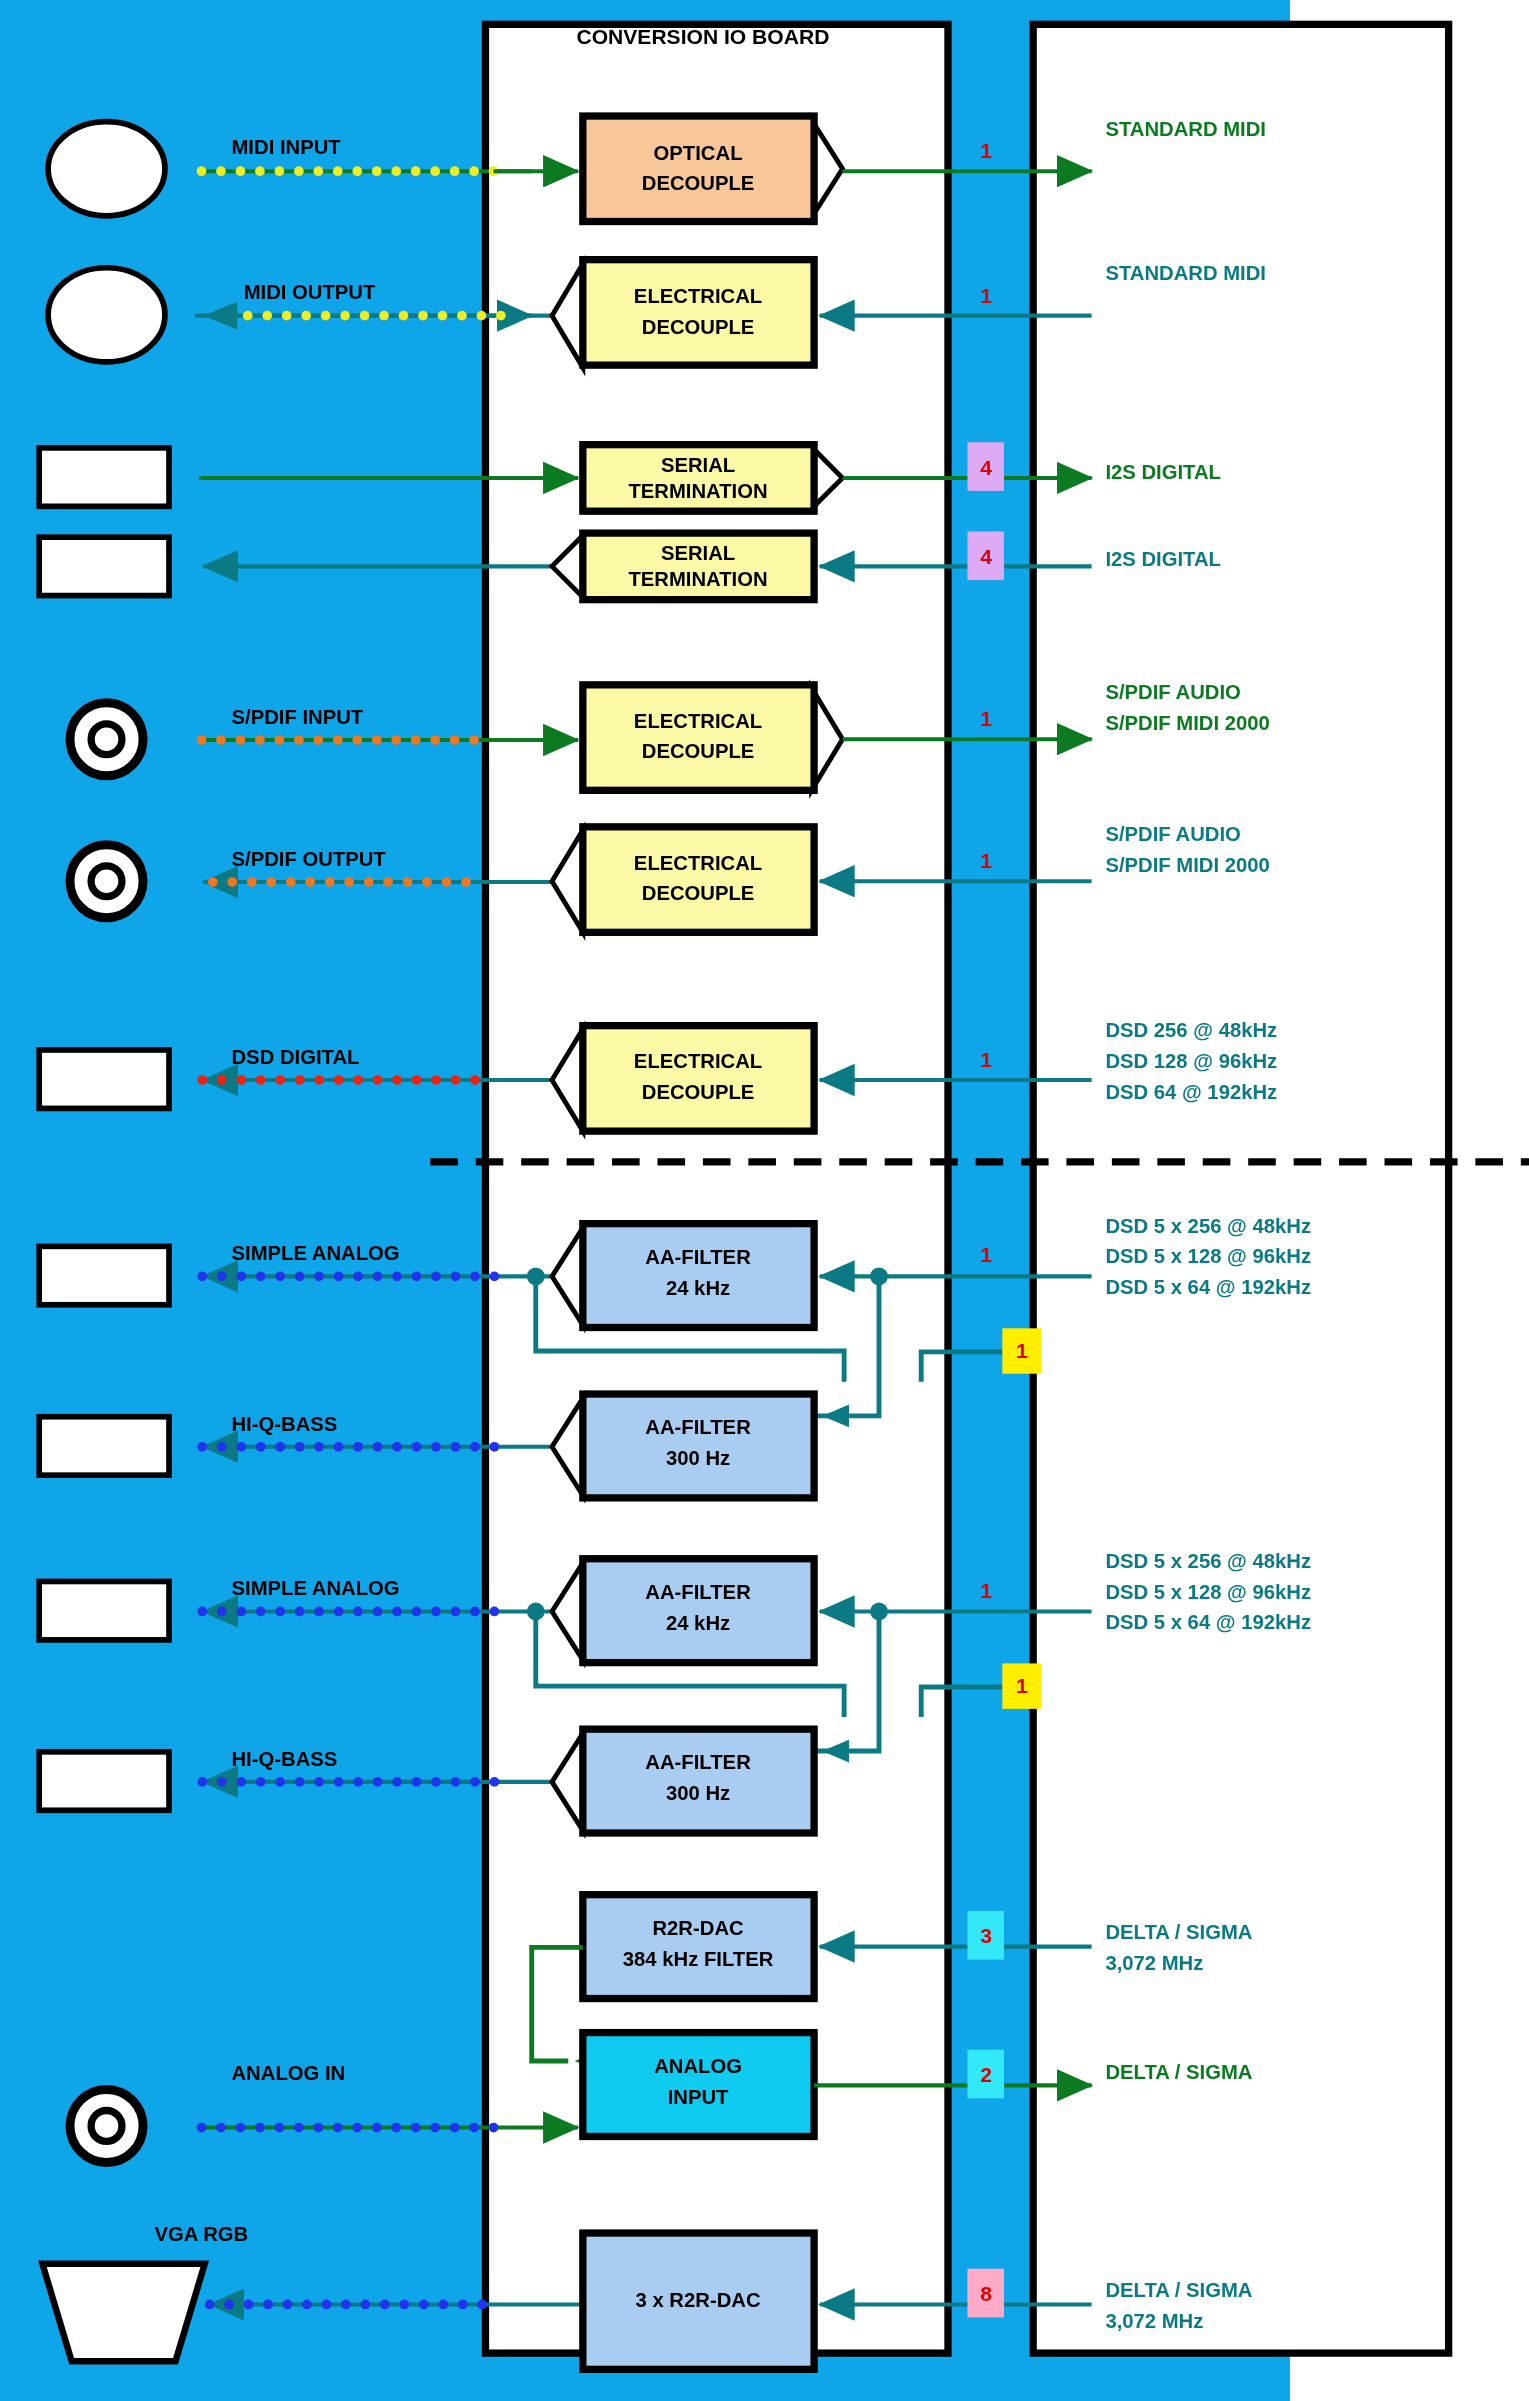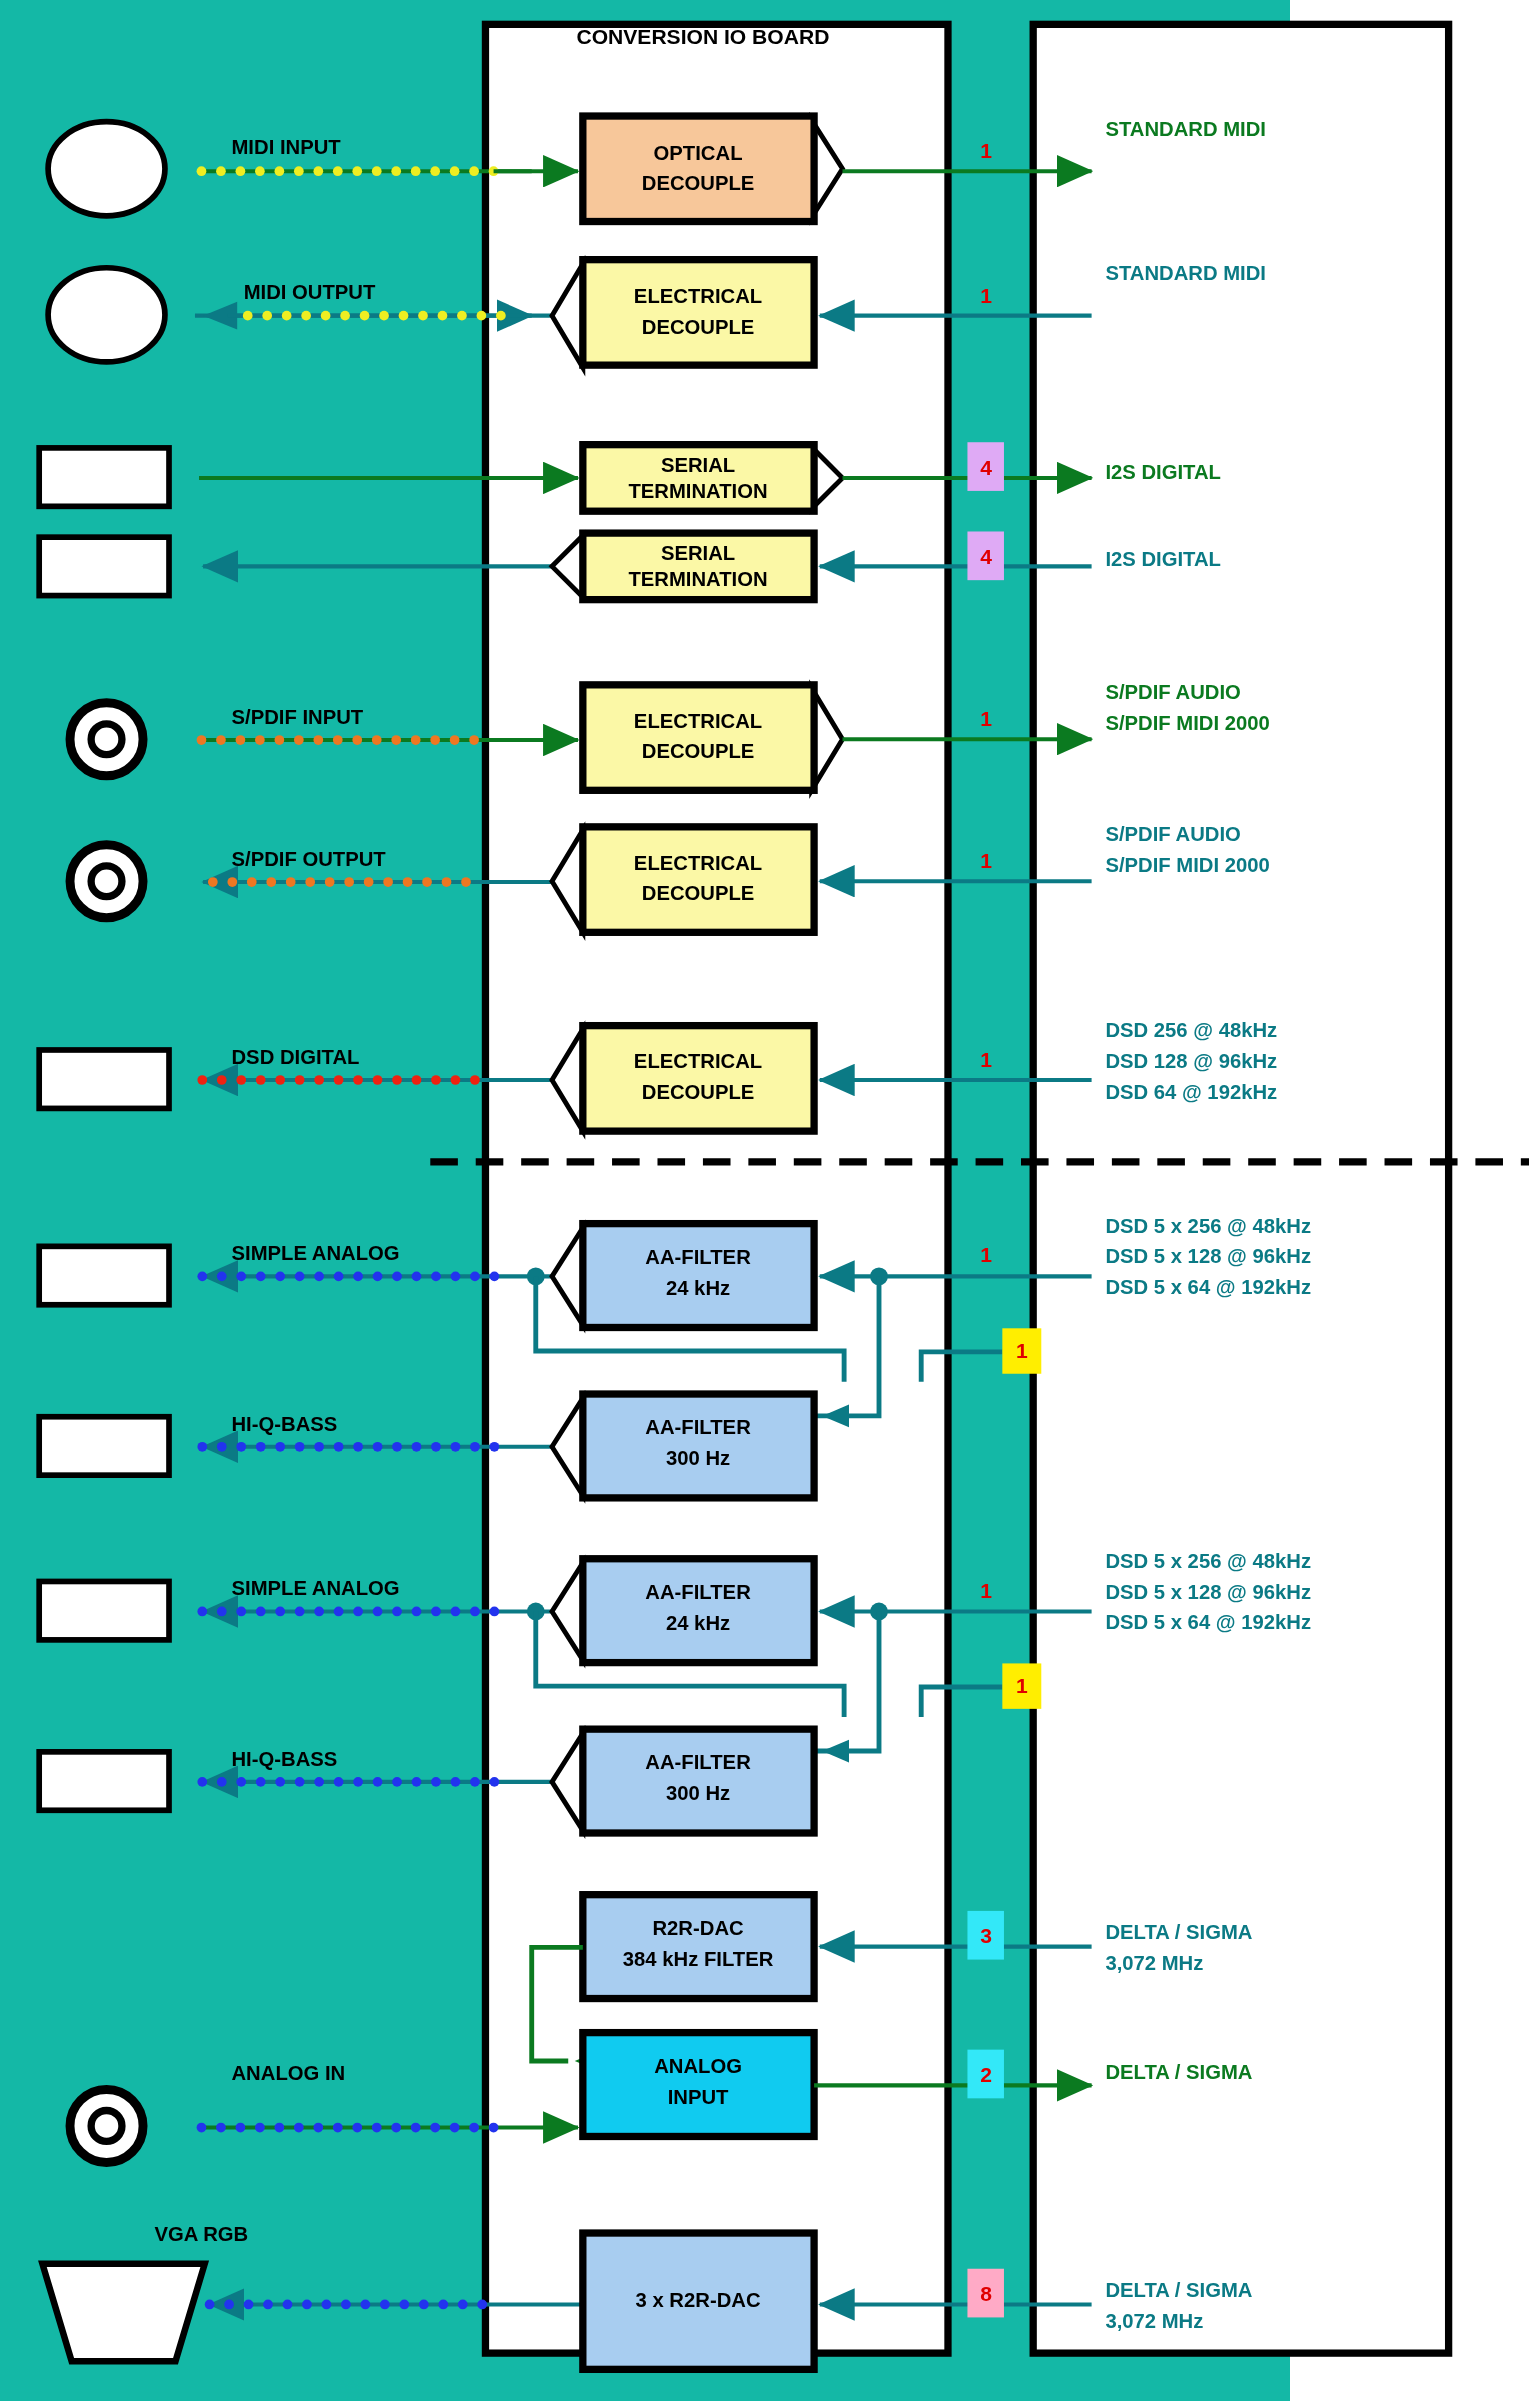--- a/index.html
+++ b/index.html
@@ -1,18 +1,18 @@
 <!DOCTYPE html>
 <html style="font-size:13px"><head>
 <meta charset="utf-8">
 <style>
   html,body{margin:0;padding:0;background:#ffffff;}
   body{width:1530px;height:2401px;overflow:hidden;
        font-family:"Liberation Sans","DejaVu Sans",sans-serif;}
-  #stage{position:relative;width:1290px;height:2401px;background:#14b8a6;}
+  #stage{position:relative;width:1290px;height:2401px;background:#0ea5e9;}
   svg#diagram{position:absolute;left:0;top:0;width:1530px;height:2401px;}
   .blk-text{font-family:"Liberation Sans","DejaVu Sans",sans-serif;font-weight:bold;
             font-size:25px;fill:#000;text-anchor:middle;dominant-baseline:middle;}
   .board-title{font-family:"Liberation Sans","DejaVu Sans",sans-serif;font-weight:bold;
             font-size:26px;fill:#000;text-anchor:middle;}
   .conn-label{font-family:"Liberation Sans","DejaVu Sans",sans-serif;font-weight:bold;
             font-size:25px;fill:#000;text-anchor:start;}
   .out-green{font-family:"Liberation Sans","DejaVu Sans",sans-serif;font-weight:bold;
             font-size:25px;fill:#0b7a20;text-anchor:start;}
   .out-teal{font-family:"Liberation Sans","DejaVu Sans",sans-serif;font-weight:bold;

